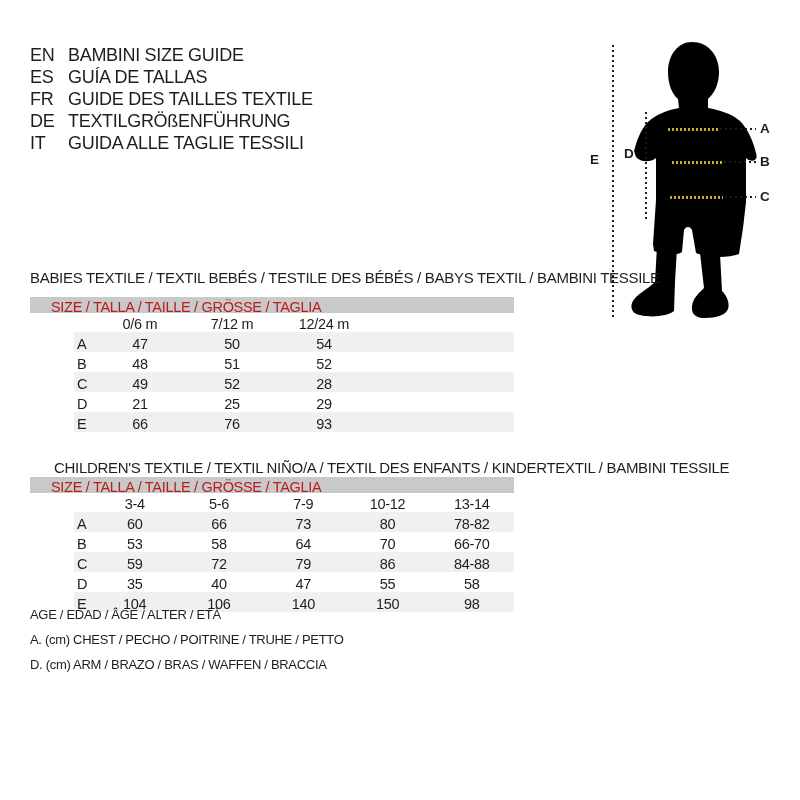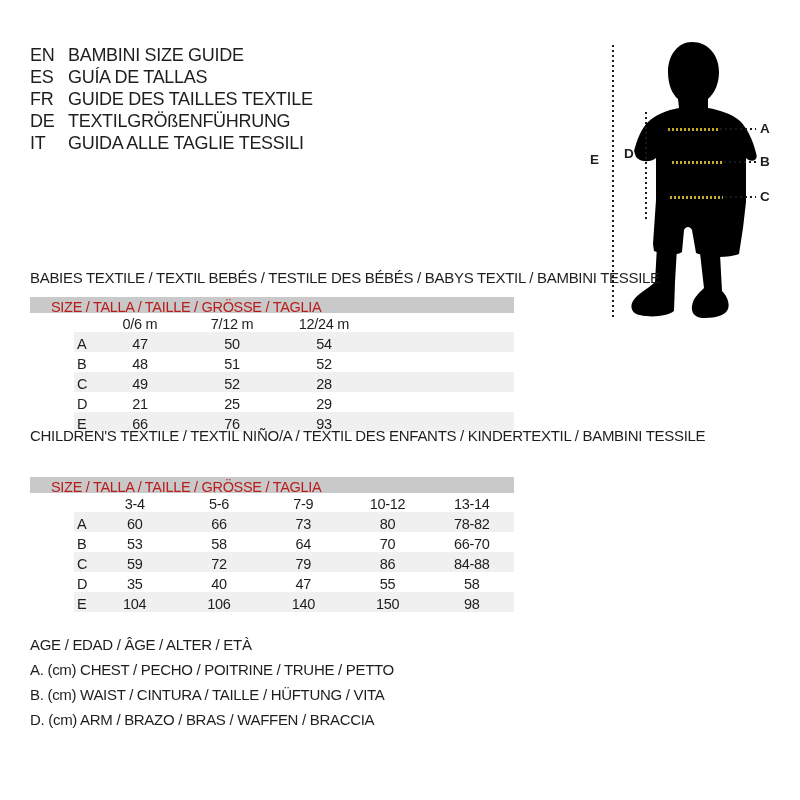--- a/index.html
+++ b/index.html
@@ -35,21 +35,21 @@
   .size-table { left:30px; width:484px; font-size:14.5px; }
   .size-table .bar { height:16px; background:#c9c9c9; line-height:20px; padding-left:21px; color:#b91c1c; }
   .trow { display:flex; height:20px; align-items:flex-end;margin-left:44px; }
   .trow.colhead { height:19px; }
   .trow.shaded { background:#f0f0f0; }
   .trow .lbl { width:20px; padding-left:3px; }
   .trow .c3 { width:92px; text-align:center; }
   .trow .c5 { width:92px; text-align:center; }
 
   
-  .legend { left:30px; top:632px; font-size:15px; line-height:25px; }
+  .legend { left:30px; top:602px; font-size:13px; line-height:25px; }
 </style>
 </head>
 <body>
 
 <div class="abs langs">
   <span>EN</span>
   <span>BAMBINI SIZE GUIDE</span>
   <span>ES</span>
   <span>GUÍA DE TALLAS</span>
   <span>FR</span>
@@ -131,21 +131,21 @@
     <span class="c3">29</span>
   </div>
   <div class="trow shaded" style="background: rgb(240, 240, 240);">
     <span class="lbl">E</span>
     <span class="c3">66</span>
     <span class="c3">76</span>
     <span class="c3">93</span>
   </div>
 </div>
 
-<div class="abs sec-heading" style="top:428px;">CHILDREN'S TEXTILE / TEXTIL NIÑO/A / TEXTIL DES ENFANTS / KINDERTEXTIL / BAMBINI TESSILE</div>
+<div class="abs sec-heading" style="top:460px;margin-left:24px;">CHILDREN'S TEXTILE / TEXTIL NIÑO/A / TEXTIL DES ENFANTS / KINDERTEXTIL / BAMBINI TESSILE</div>
 
 <div class="abs size-table" style="top:477px;">
   <div class="bar" style="background: rgb(201, 201, 201);">SIZE / TALLA / TAILLE / GRÖSSE / TAGLIA</div>
   <div class="trow colhead">
     <span class="lbl"></span>
     <span class="c5">3-4</span>
     <span class="c5">5-6</span>
     <span class="c5">7-9</span>
     <span class="c5">10-12</span>
     <span class="c5">13-14</span>
@@ -188,15 +188,14 @@
     <span class="c5">106</span>
     <span class="c5">140</span>
     <span class="c5">150</span>
     <span class="c5">98</span>
   </div>
 </div>
 
 <div class="abs legend">
   <div>AGE / EDAD / ÂGE / ALTER / ETÀ</div>
   <div>A. (cm) CHEST / PECHO / POITRINE / TRUHE / PETTO</div>
-  <div>B. (cm) WAIST / CINTURA / TAILLE / HÜFTUNG / VITA</div>
   <div>D. (cm) ARM / BRAZO / BRAS / WAFFEN / BRACCIA</div>
 </div>
 
 </body></html>

